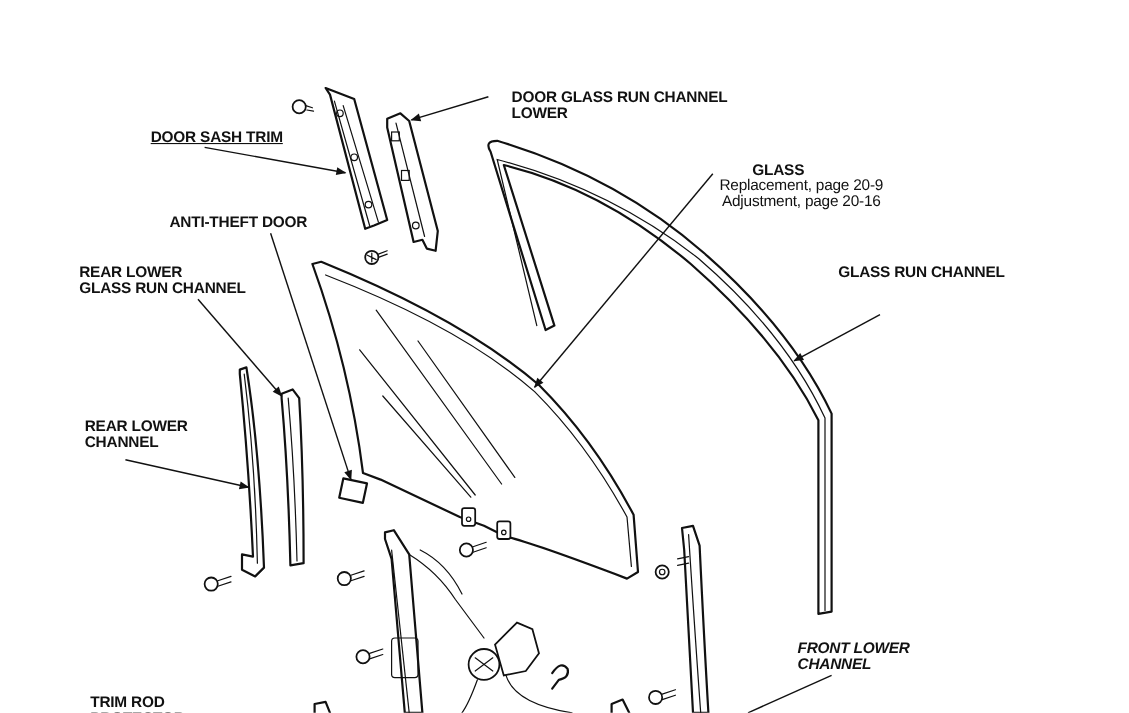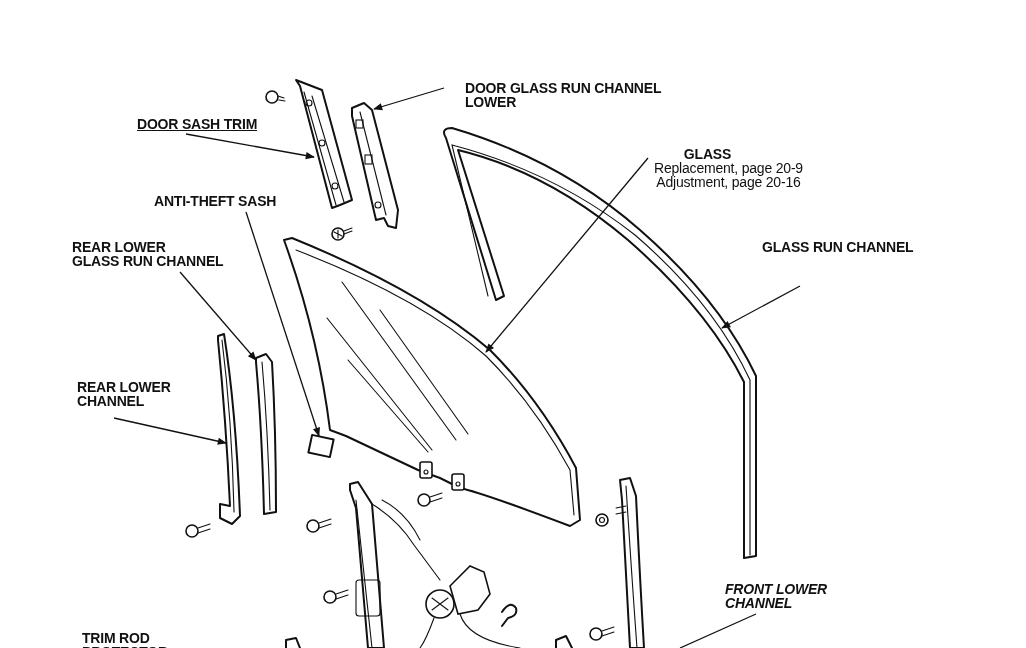--- a/index.html
+++ b/index.html
@@ -154,21 +154,21 @@
     <span>LOWER</span>
   </div>
 
   <div class="lbl" style="left:612px; top:147px;text-align:center;">
     <span>GLASS</span>
     <span class="sub">Replacement, page 20-9</span>
     <span class="sub">Adjustment, page 20-16</span>
   </div>
 
   <div class="lbl" style="left:154px; top:194px;">
-    <span>ANTI-THEFT SASH</span>
+    <span>ANTI-THEFT DOOR</span>
   </div>
 
   <div class="lbl" style="left:72px; top:240px;">
     <span>REAR LOWER</span><br>
     <span>GLASS RUN CHANNEL</span>
   </div>
 
   <div class="lbl" style="left:762px; top:240px;">
     <span>GLASS RUN CHANNEL</span>
   </div>

